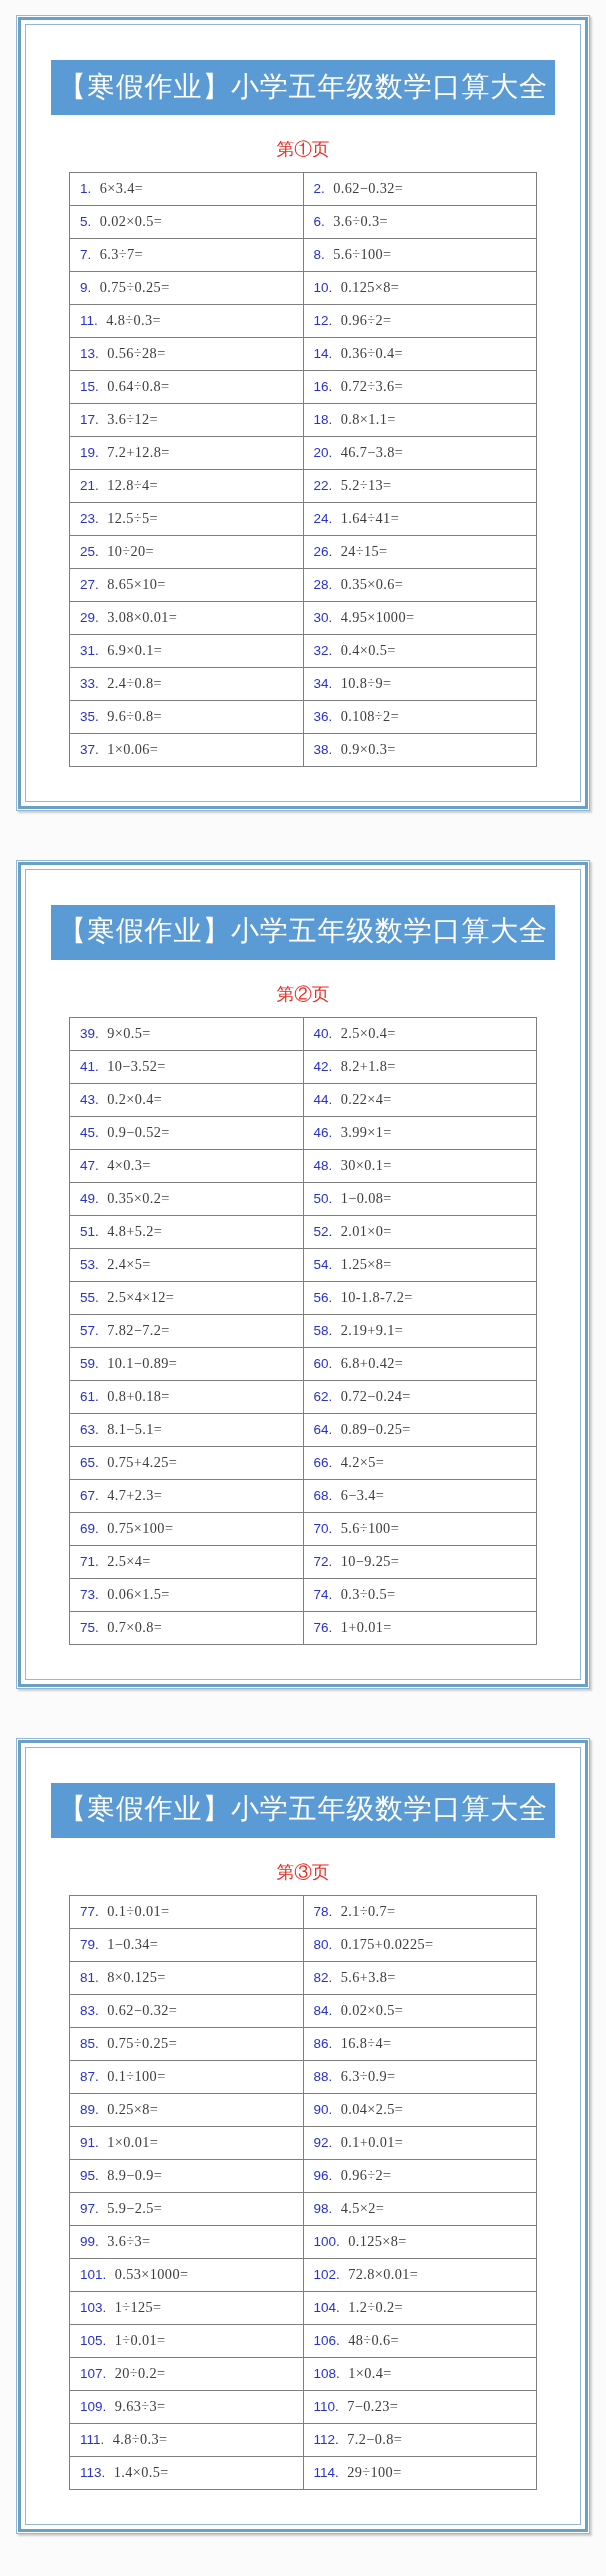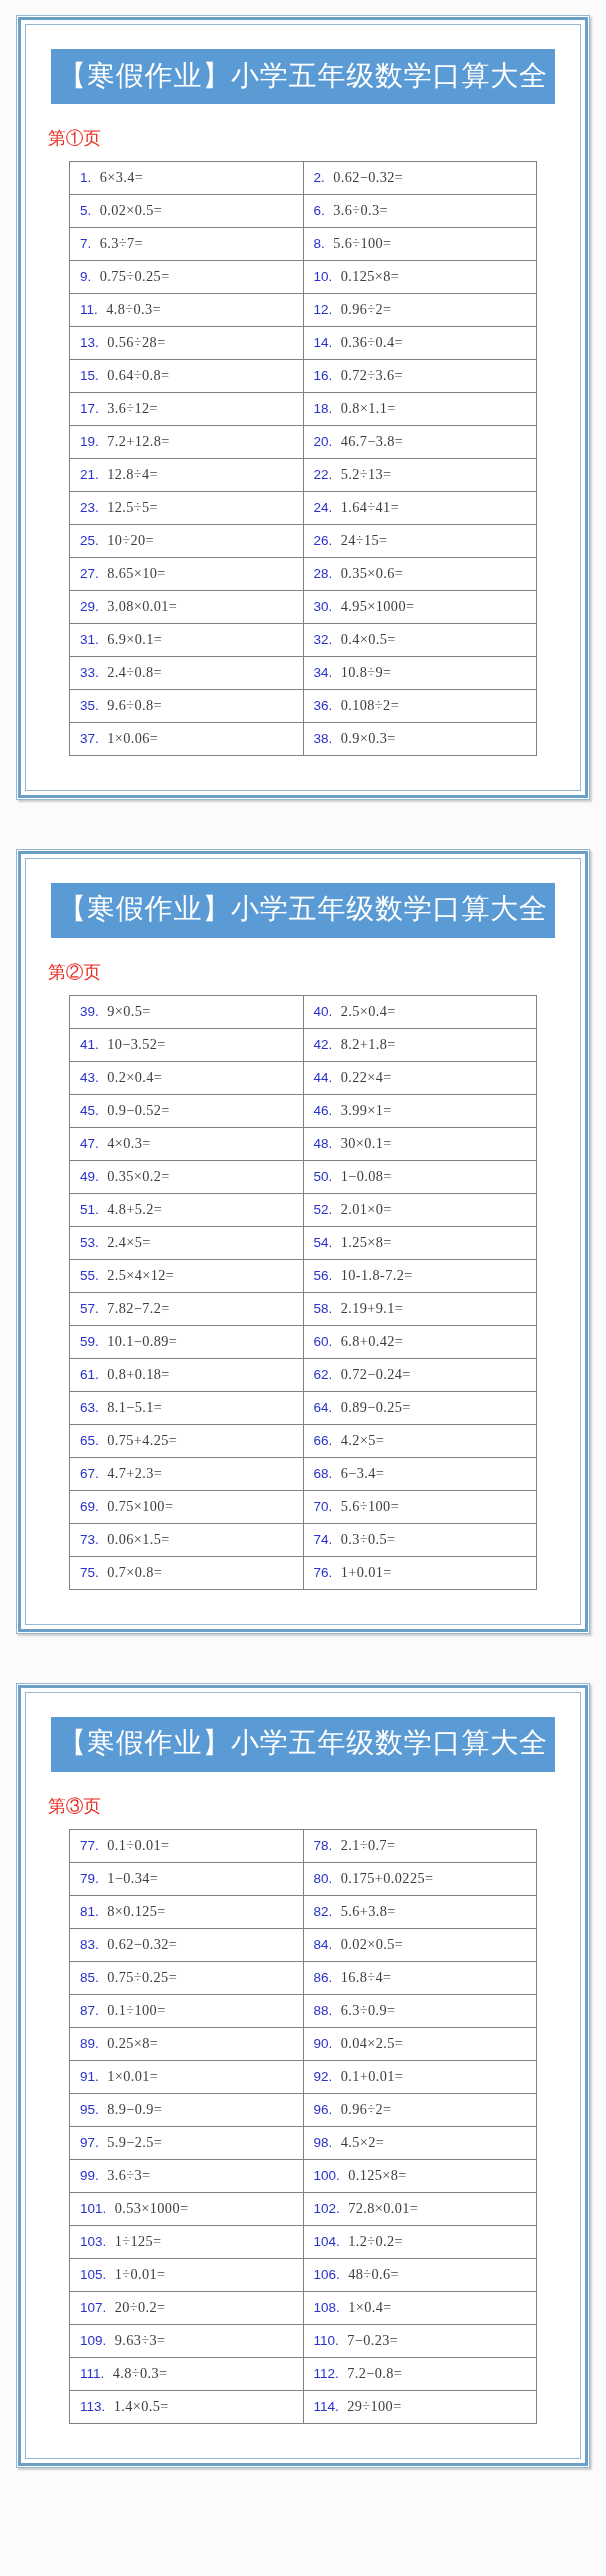--- a/index.html
+++ b/index.html
@@ -22,37 +22,37 @@
     box-shadow: 1.7px 1.7px 1.7px rgba(0,0,0,0.18);
   }
   .panel:last-child { margin-bottom: 0; }
   .panel-mid {
     border: 3.4px solid var(--frame-blue, #6a9fc6);
     margin: 0.8px;
   }
   .panel-inner {
     border: 0.8px solid var(--frame-thin, #94b7d4);
     margin: 4.2px;
-    padding: 24px 22px 34px;
+    padding: 35px 22px 34px;
   }
   
   .title-bar {
     background: var(--header-bg, #5b9bd5);
     color: var(--header-text, #ffffff);
     text-align: center;
     font-size: 28px;
     letter-spacing: 0.8px;
     padding: 7.6px 0 9.3px;
     margin: 0 3.4px;
     font-weight: 400;
   }
   
   .page-label {
     color: var(--page-label-color, #ea2a1f);
-    text-align: left;
+    text-align: center;
     font-size: 17.7px;
     margin: 22px 0 11px;
     font-weight: 400;
   }
   
   table.problems {
     width: 468px;
     margin: 0 auto;
     border-collapse: collapse;
     table-layout: fixed;
@@ -403,20 +403,28 @@
 
   <tr>
     <td>
       <span class="num">69.</span><span class="expr">0.75×100=</span>
     </td>
     <td>
       <span class="num">70.</span><span class="expr">5.6÷100=</span>
     </td>
   </tr>
 
+  <tr>
+    <td>
+      <span class="num">71.</span><span class="expr">2.5×4=</span>
+    </td>
+    <td>
+      <span class="num">72.</span><span class="expr">10−9.25=</span>
+    </td>
+  </tr>
 
   <tr>
     <td>
       <span class="num">73.</span><span class="expr">0.06×1.5=</span>
     </td>
     <td>
       <span class="num">74.</span><span class="expr">0.3÷0.5=</span>
     </td>
   </tr>
 

